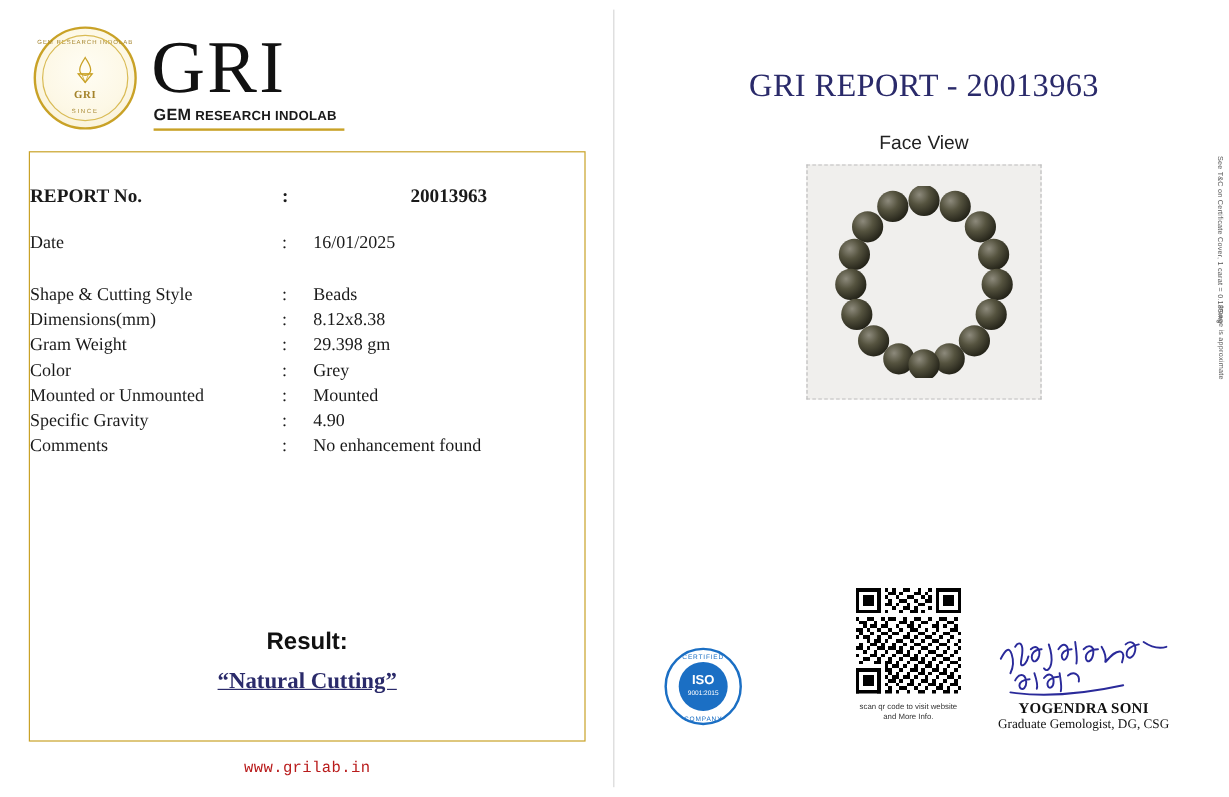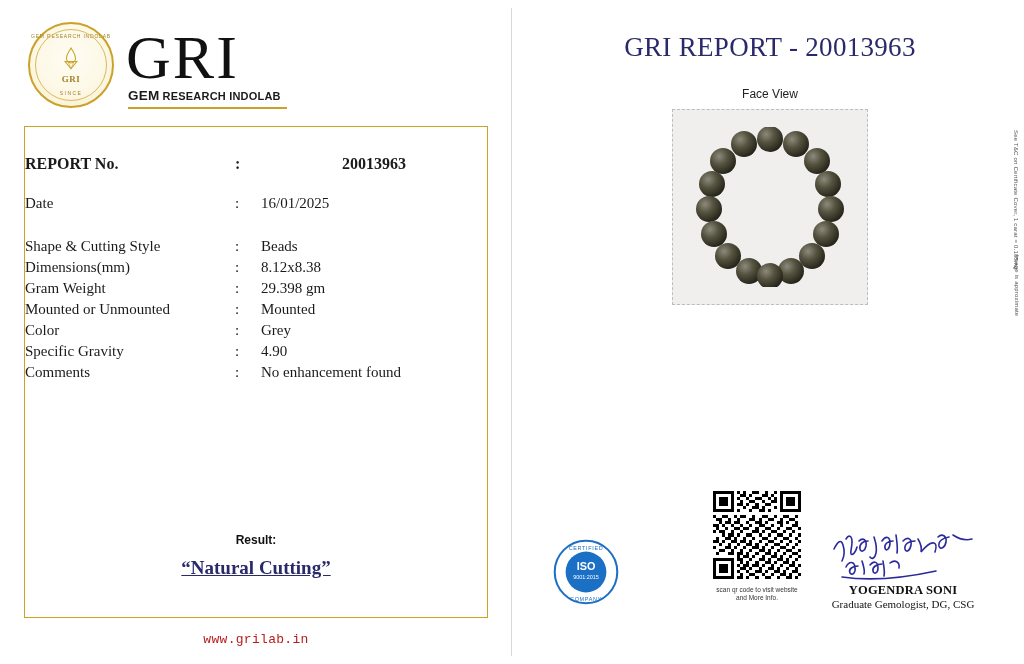--- a/index.html
+++ b/index.html
@@ -135,21 +135,21 @@
   tr.spacer td { height: 22px; padding: 0; }
   tr.spacer2 td { height: 14px; padding: 0; }
   .result-wrap {
     position: absolute;
     left: 0; right: 0;
     bottom: 38px;
     text-align: center;
   }
   .result-label {
     font-family: "Liberation Sans", sans-serif;
-    font-size: 12px;
+    font-size: 20px;
     font-weight: bold;
     color: #111;
     margin-bottom: 10px;
   }
   .result-value {
     font-size: 19px;
     color: #2a2a6a;
     text-decoration: underline;
     font-weight: bold;
   }
@@ -164,27 +164,27 @@
   
   .right {
     position: relative;
     width: 512px; height: 664px;
     padding: 14px 10px 0 14px;
   }
   .report-title {
     text-align: center;
     font-size: 27px;
     color: #2a2a6a;
-    margin-top: 18px;
+    margin-top: 42px;
     letter-spacing: .3px;
   }
   .face-view-label {
     text-align: center;
     font-family: "Liberation Sans", sans-serif;
-    font-size: 12px;
+    font-size: 16px;
     color: #222;
     margin-top: 24px;
   }
   .photo-frame {
     margin: 8px auto 0 auto;
     width: 196px; height: 196px;
     border: 1px dashed #bdbdbd;
     background: #f0efed;
     position: relative;
     overflow: hidden;
@@ -324,28 +324,28 @@
           <td class="label">Dimensions(mm)</td>
           <td class="colon">:</td>
           <td class="value">8.12x8.38</td>
         </tr>
         <tr>
           <td class="label">Gram Weight</td>
           <td class="colon">:</td>
           <td class="value">29.398 gm</td>
         </tr>
         <tr>
+          <td class="label">Color</td>
+          <td class="colon">:</td>
+          <td class="value">Grey</td>
+        </tr>
+        <tr>
           <td class="label">Mounted or Unmounted</td>
           <td class="colon">:</td>
           <td class="value">Mounted</td>
-        </tr>
-        <tr>
-          <td class="label">Color</td>
-          <td class="colon">:</td>
-          <td class="value">Grey</td>
         </tr>
         <tr>
           <td class="label">Specific Gravity</td>
           <td class="colon">:</td>
           <td class="value">4.90</td>
         </tr>
         <tr>
           <td class="label">Comments</td>
           <td class="colon">:</td>
           <td class="value">No enhancement found</td>

